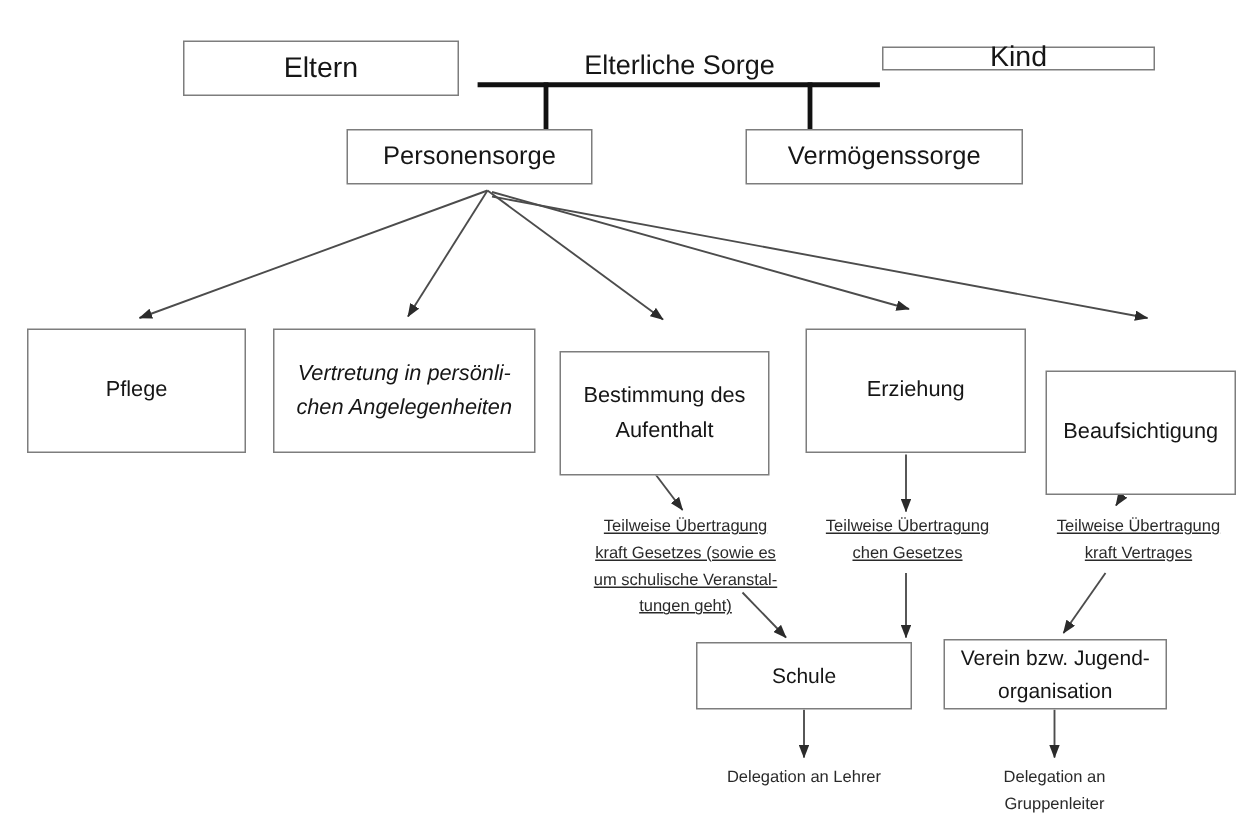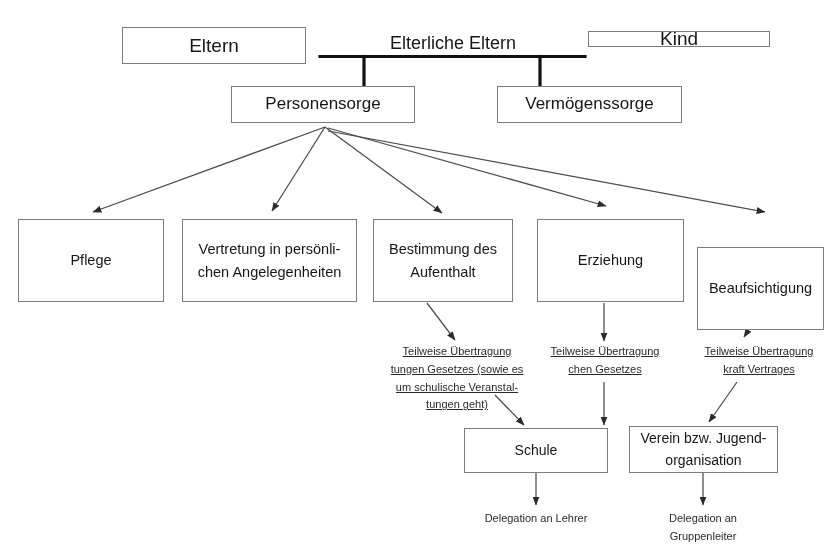--- a/index.html
+++ b/index.html
@@ -115,64 +115,64 @@
     <line class="edge-thin" x1="536" y1="473" x2="536" y2="505" marker-end="url(#arrowhead)"></line>
 
     <line class="edge-thin" x1="703" y1="473" x2="703" y2="505" marker-end="url(#arrowhead)"></line>
   </svg>
 
   <div class="node node-lvl1" style="left:122px; top:27px; width:184px; height:37px;">
     <span>Eltern</span>
   </div>
 
   <div class="headline" style="left:368px; top:33px; width:170px;">
-    <span>Elterliche Eltern</span>
+    <span>Elterliche Sorge</span>
   </div>
 
   <div class="node node-lvl1" style="left:588px; top:31px; width:182px; height:16px;">
     <span>Kind</span>
   </div>
 
-  <div class="node node-lvl2" style="left:231px; top:86px; width:184px; height:37px;">
+  <div class="node node-lvl2" style="left:231px; top:86px; width:164px; height:37px;">
     <span>Personensorge</span>
   </div>
 
   <div class="node node-lvl2" style="left:497px; top:86px; width:185px; height:37px;">
     <span>Vermögenssorge</span>
   </div>
 
   <div class="node node-lvl3" style="left:18px; top:219px; width:146px; height:83px;">
     <span>Pflege</span>
   </div>
 
-  <div class="node node-lvl3" style="left:182px; top:219px; width:175px; height:83px;">
+  <div class="node node-lvl3" style="left:182px; top:219px; width:175px; height:83px;font-style:italic;">
     <span>
       <span>Vertretung in persönli-</span><br>
       <span>chen Angelegenheiten</span>
     </span>
   </div>
 
-  <div class="node node-lvl3" style="left:373px; top:219px; width:140px; height:83px;">
+  <div class="node node-lvl3" style="left:373px; top:234px; width:140px; height:83px;">
     <span>
       <span>Bestimmung des</span><br>
       <span>Aufenthalt</span>
     </span>
   </div>
 
   <div class="node node-lvl3" style="left:537px; top:219px; width:147px; height:83px;">
     <span>Erziehung</span>
   </div>
 
   <div class="node node-lvl3" style="left:697px; top:219px; width:127px; height:83px;margin-top:28px;">
     <span>Beaufsichtigung</span>
   </div>
 
   <div class="annot" style="left:371px; top:343px; width:172px;">
     <span>Teilweise Übertragung</span><br>
-    <span>tungen Gesetzes (sowie es</span><br>
+    <span>kraft Gesetzes (sowie es</span><br>
     <span>um schulische Veranstal-</span><br>
     <span>tungen geht)</span>
   </div>
 
   <div class="annot" style="left:526px; top:343px; width:158px;">
     <span>Teilweise Übertragung</span><br>
     <span>chen Gesetzes</span>
   </div>
 
   <div class="annot" style="left:683px; top:343px; width:152px;">

